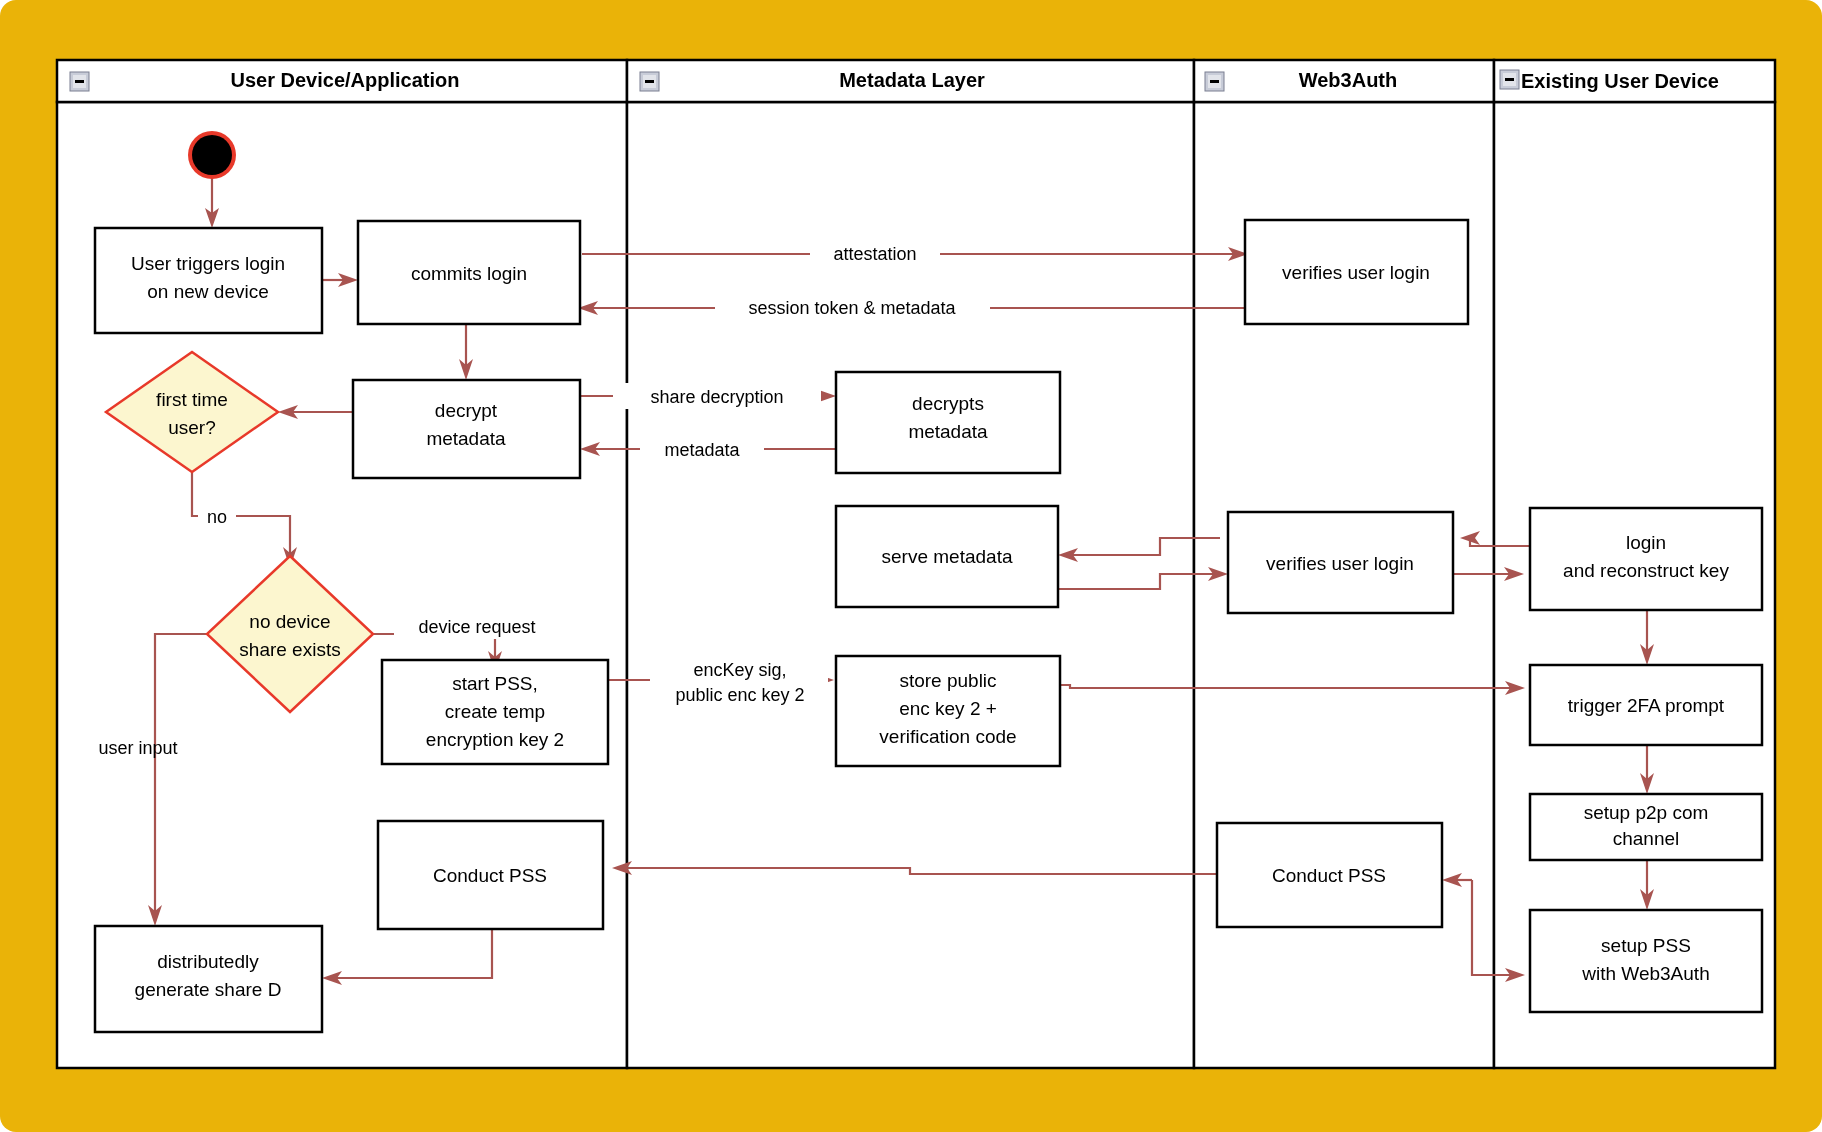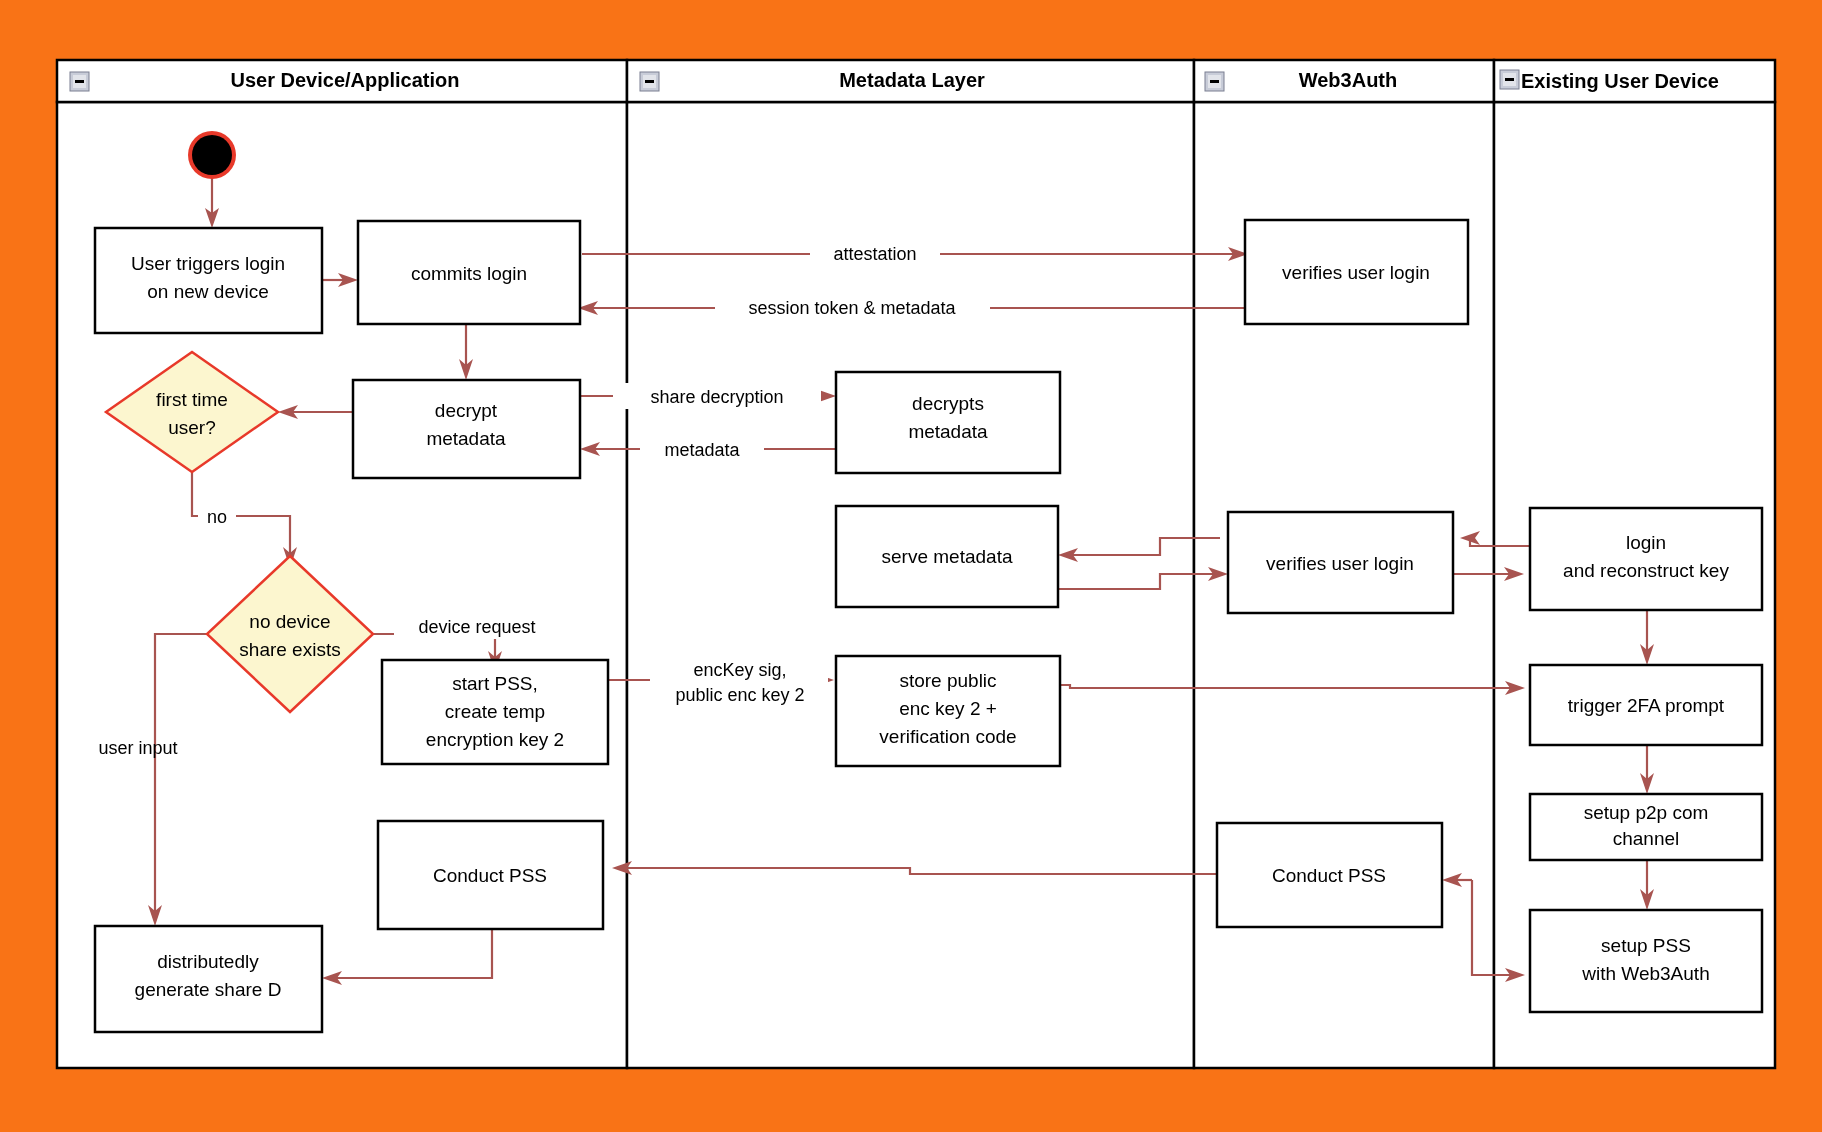--- a/index.html
+++ b/index.html
@@ -5,22 +5,23 @@
   html, body {
     margin: 0;
     padding: 0;
     background: #ffffff;
     font-family: "Liberation Sans", sans-serif;
   }
   #stage {
     position: relative;
     width: 1822px;
     height: 1132px;
-    background: #f97316;
+    background: #eab308;
     overflow: hidden;
+    border-radius: 16px;
   }
   svg#diagram {
     position: absolute;
     top: 0;
     left: 0;
     width: 1822px;
     height: 1132px;
     display: block;
   }
   .lane-rect {

